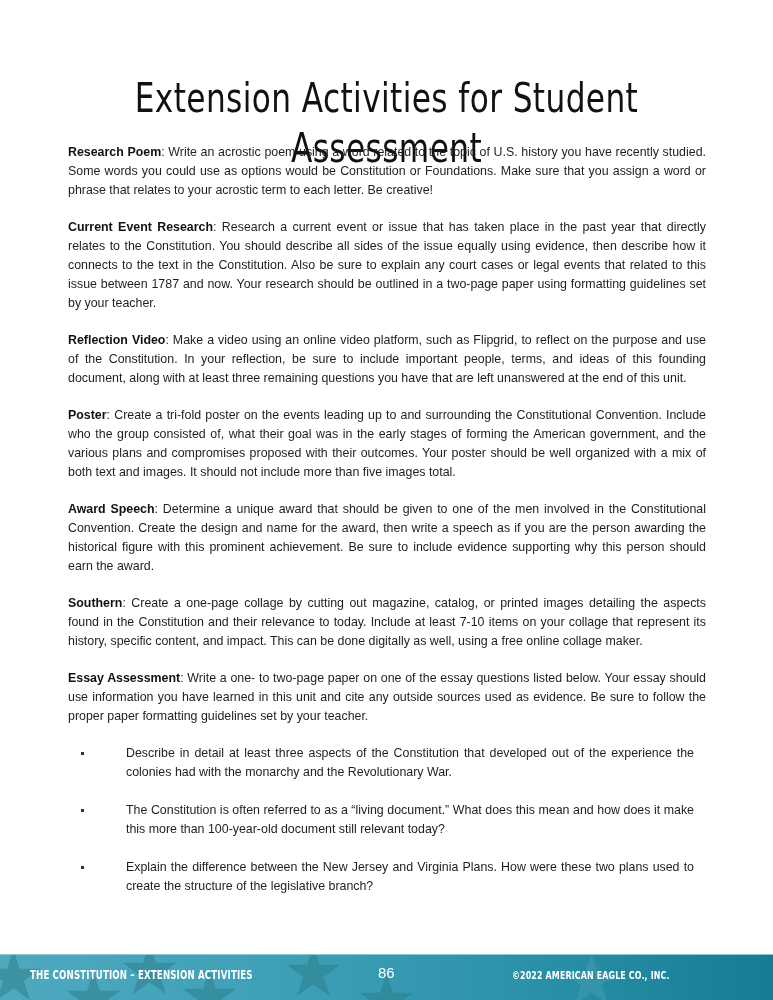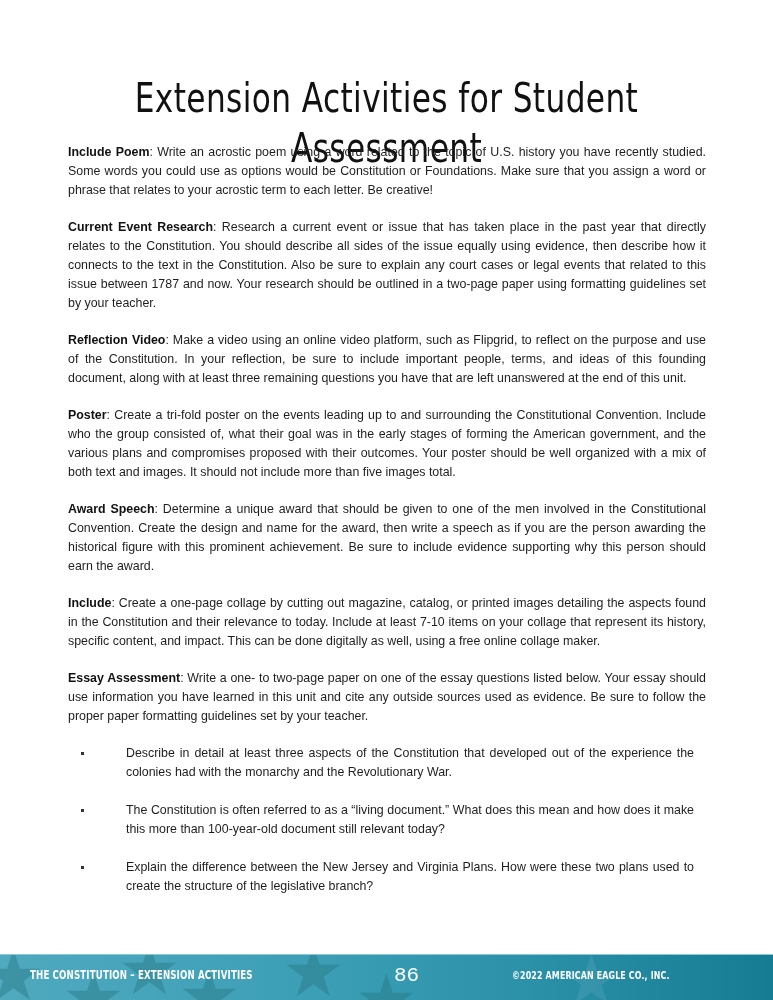--- a/index.html
+++ b/index.html
@@ -43,36 +43,36 @@
     .footer-text {
       position: absolute; top: 13px; color: #ffffff;
       font-family: "DejaVu Sans", sans-serif; font-weight: bold;
       font-size: 12px; letter-spacing: 0.2px;
       transform: scaleX(0.72); transform-origin: left center;
       white-space: nowrap;
     }
     .footer-left { left: 30px; }
     .footer-page {
       position: absolute; left: 378px; top: 9px; color: #ffffff;
-      font-family: Liberation Mono, monospace; font-size: 21px; margin-left: 16px;
+      font-family: Liberation Sans, sans-serif; font-size: 15px;
     }
     .footer-right { left: 512px; font-size: 11px; top: 14px; }
   </style>
 </head>
 <body>
 
 <h1 class="title">Extension Activities for Student Assessment</h1>
 
 <div class="content">
-  <p class="para"><span class="lead">Include Poem</span><span>: Write an acrostic poem using a word related to the topic of U.S. history you have recently studied. Some words you could use as options would be Constitution or Foundations. Make sure that you assign a word or phrase that relates to your acrostic term to each letter. Be creative!</span></p>
+  <p class="para"><span class="lead">Research Poem</span><span>: Write an acrostic poem using a word related to the topic of U.S. history you have recently studied. Some words you could use as options would be Constitution or Foundations. Make sure that you assign a word or phrase that relates to your acrostic term to each letter. Be creative!</span></p>
   <p class="para"><span class="lead">Current Event Research</span><span>: Research a current event or issue that has taken place in the past year that directly relates to the Constitution. You should describe all sides of the issue equally using evidence, then describe how it connects to the text in the Constitution. Also be sure to explain any court cases or legal events that related to this issue between 1787 and now. Your research should be outlined in a two-page paper using formatting guidelines set by your teacher.</span></p>
   <p class="para"><span class="lead">Reflection Video</span><span>: Make a video using an online video platform, such as Flipgrid, to reflect on the purpose and use of the Constitution. In your reflection, be sure to include important people, terms, and ideas of this founding document, along with at least three remaining questions you have that are left unanswered at the end of this unit.</span></p>
   <p class="para"><span class="lead">Poster</span><span>: Create a tri-fold poster on the events leading up to and surrounding the Constitutional Convention. Include who the group consisted of, what their goal was in the early stages of forming the American government, and the various plans and compromises proposed with their outcomes. Your poster should be well organized with a mix of both text and images. It should not include more than five images total.</span></p>
   <p class="para"><span class="lead">Award Speech</span><span>: Determine a unique award that should be given to one of the men involved in the Constitutional Convention. Create the design and name for the award, then write a speech as if you are the person awarding the historical figure with this prominent achievement. Be sure to include evidence supporting why this person should earn the award.</span></p>
-  <p class="para"><span class="lead">Include</span><span>: Create a one-page collage by cutting out magazine, catalog, or printed images detailing the aspects found in the Constitution and their relevance to today. Include at least 7-10 items on your collage that represent its history, specific content, and impact. This can be done digitally as well, using a free online collage maker.</span></p>
+  <p class="para"><span class="lead">Southern</span><span>: Create a one-page collage by cutting out magazine, catalog, or printed images detailing the aspects found in the Constitution and their relevance to today. Include at least 7-10 items on your collage that represent its history, specific content, and impact. This can be done digitally as well, using a free online collage maker.</span></p>
   <p class="para"><span class="lead">Essay Assessment</span><span>: Write a one- to two-page paper on one of the essay questions listed below. Your essay should use information you have learned in this unit and cite any outside sources used as evidence. Be sure to follow the proper paper formatting guidelines set by your teacher.</span></p>
 
   <ul class="bullets">
     <li class="bullet"><span class="dot"></span><span>Describe in detail at least three aspects of the Constitution that developed out of the experience the colonies had with the monarchy and the Revolutionary War.</span></li>
     <li class="bullet"><span class="dot"></span><span>The Constitution is often referred to as a “living document.” What does this mean and how does it make this more than 100-year-old document still relevant today?</span></li>
     <li class="bullet"><span class="dot"></span><span>Explain the difference between the New Jersey and Virginia Plans. How were these two plans used to create the structure of the legislative branch?</span></li>
   </ul>
 </div>
 
 <div class="footer">

